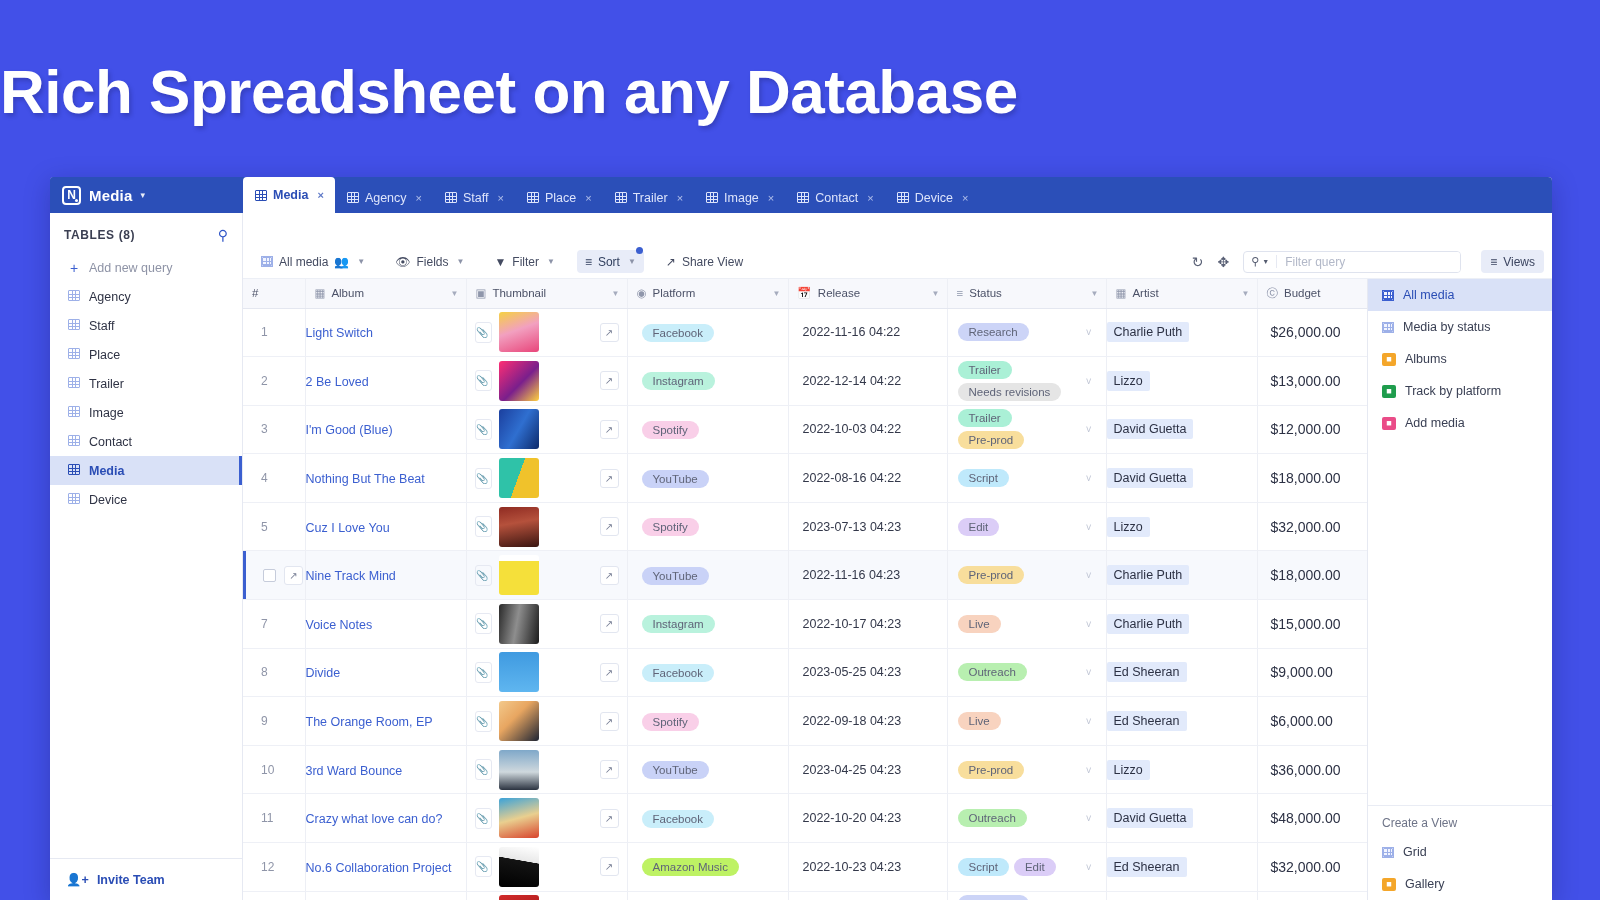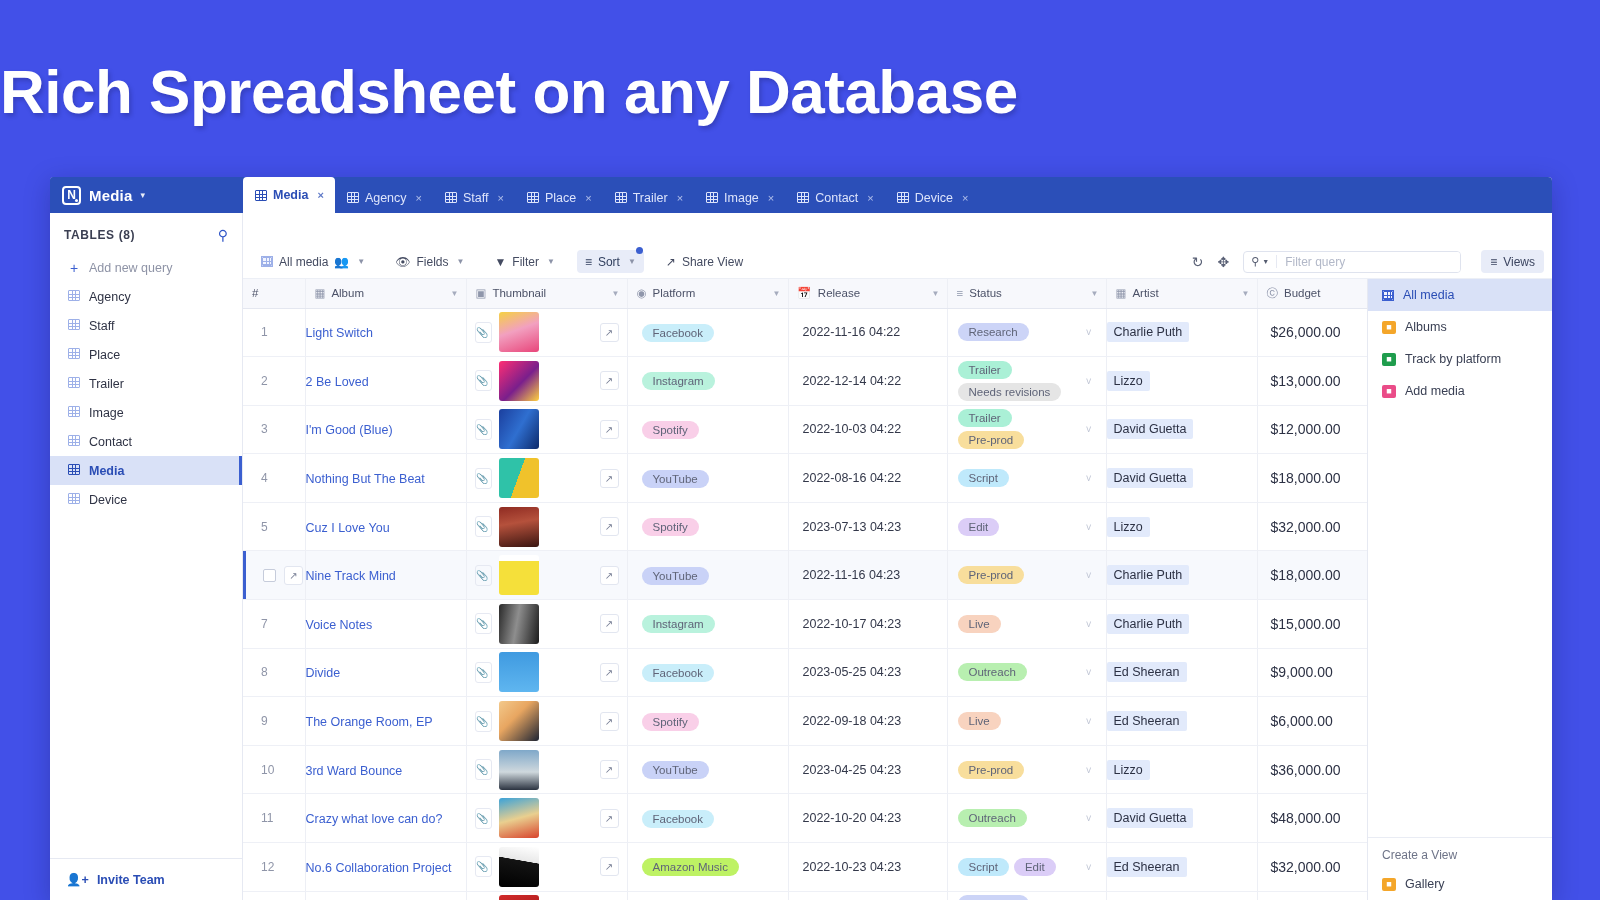--- a/index.html
+++ b/index.html
@@ -725,39 +725,51 @@
             </table>
           </div>
 
           <div class="views">
             <div class="v-top" id="viewlist">
                 <div class="v-item active">
                   <span class="grid-ico ic-grid on">
                     <i></i>
                   </span>
                   <span>All media</span>
+                </div>
+                <div class="v-item">
+                  <span class="grid-ico ic-grid">
+                    <i></i>
+                  </span>
+                  <span>Media by status</span>
                 </div>
                 <div class="v-item">
                   <span class="v-ic ic-gal">■</span>
                   <span>Albums</span>
                 </div>
                 <div class="v-item">
                   <span class="v-ic ic-kan">■</span>
                   <span>Track by platform</span>
                 </div>
                 <div class="v-item">
                   <span class="v-ic ic-form">■</span>
                   <span>Add media</span>
                 </div>
               </div>
             <div class="v-spacer"></div>
             <div class="v-create">
               <div class="v-create-label">Create a View</div>
               <div id="createlist">
                   <div class="v-item">
+                    <span class="grid-ico ic-grid">
+                      <i></i>
+                    </span>
+                    <span>Grid</span>
+                  </div>
+                  <div class="v-item">
                     <span class="v-ic ic-gal">■</span>
                     <span>Gallery</span>
                   </div>
                 </div>
             </div>
           </div>
         </div>
 
       </div>
     </div>

